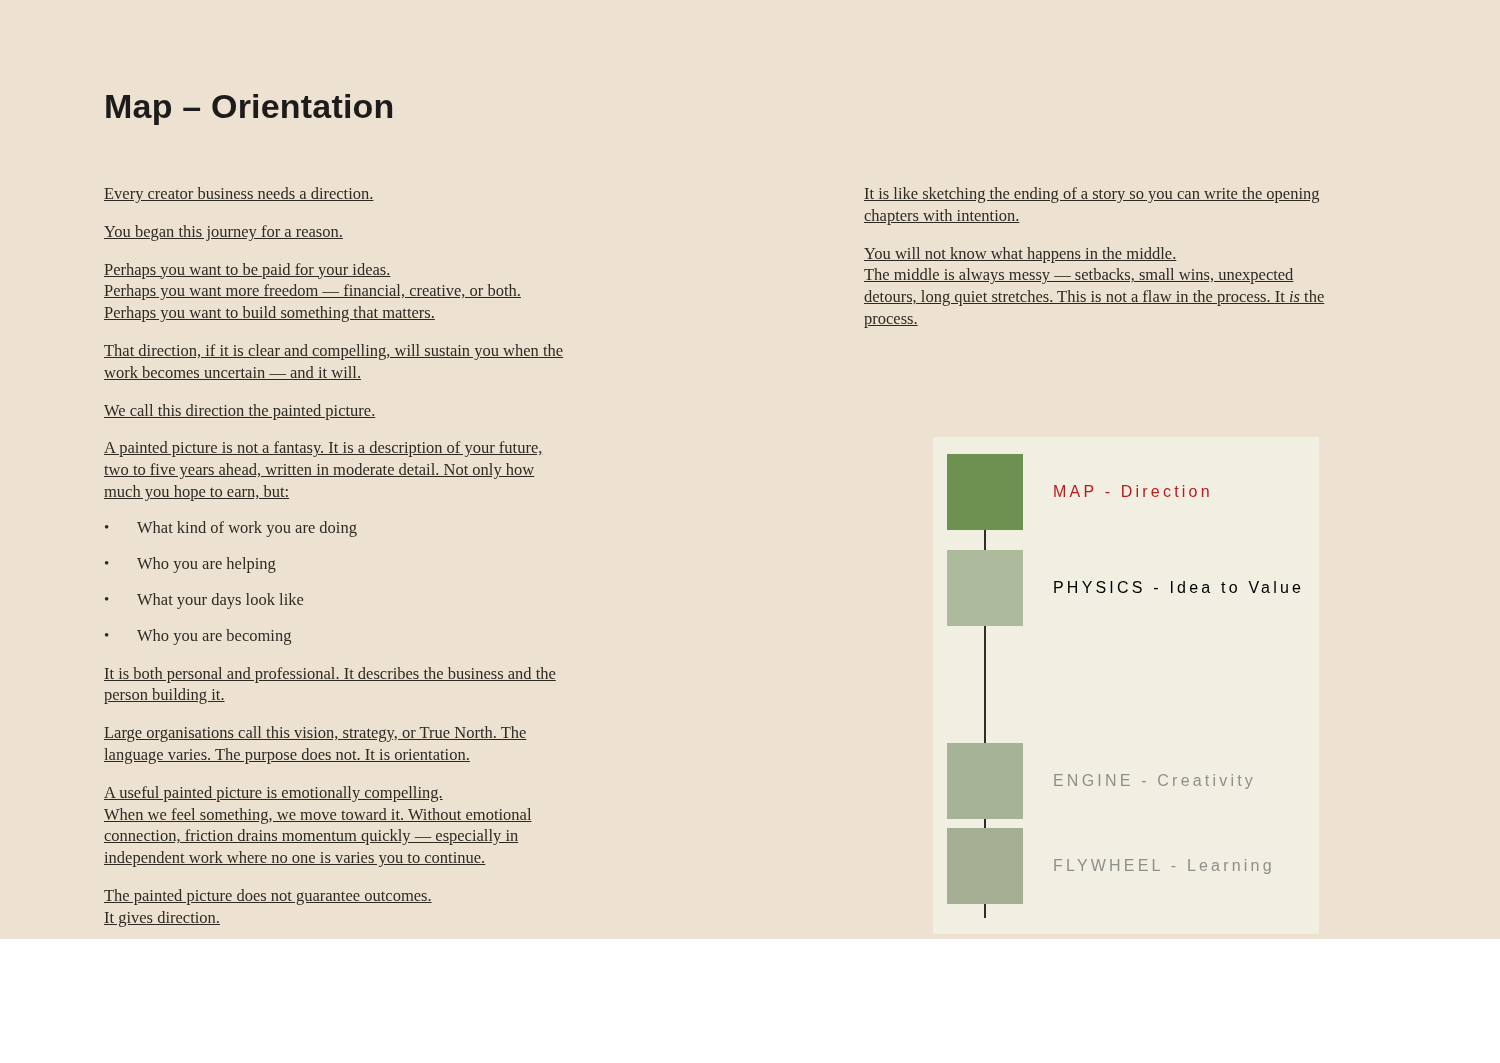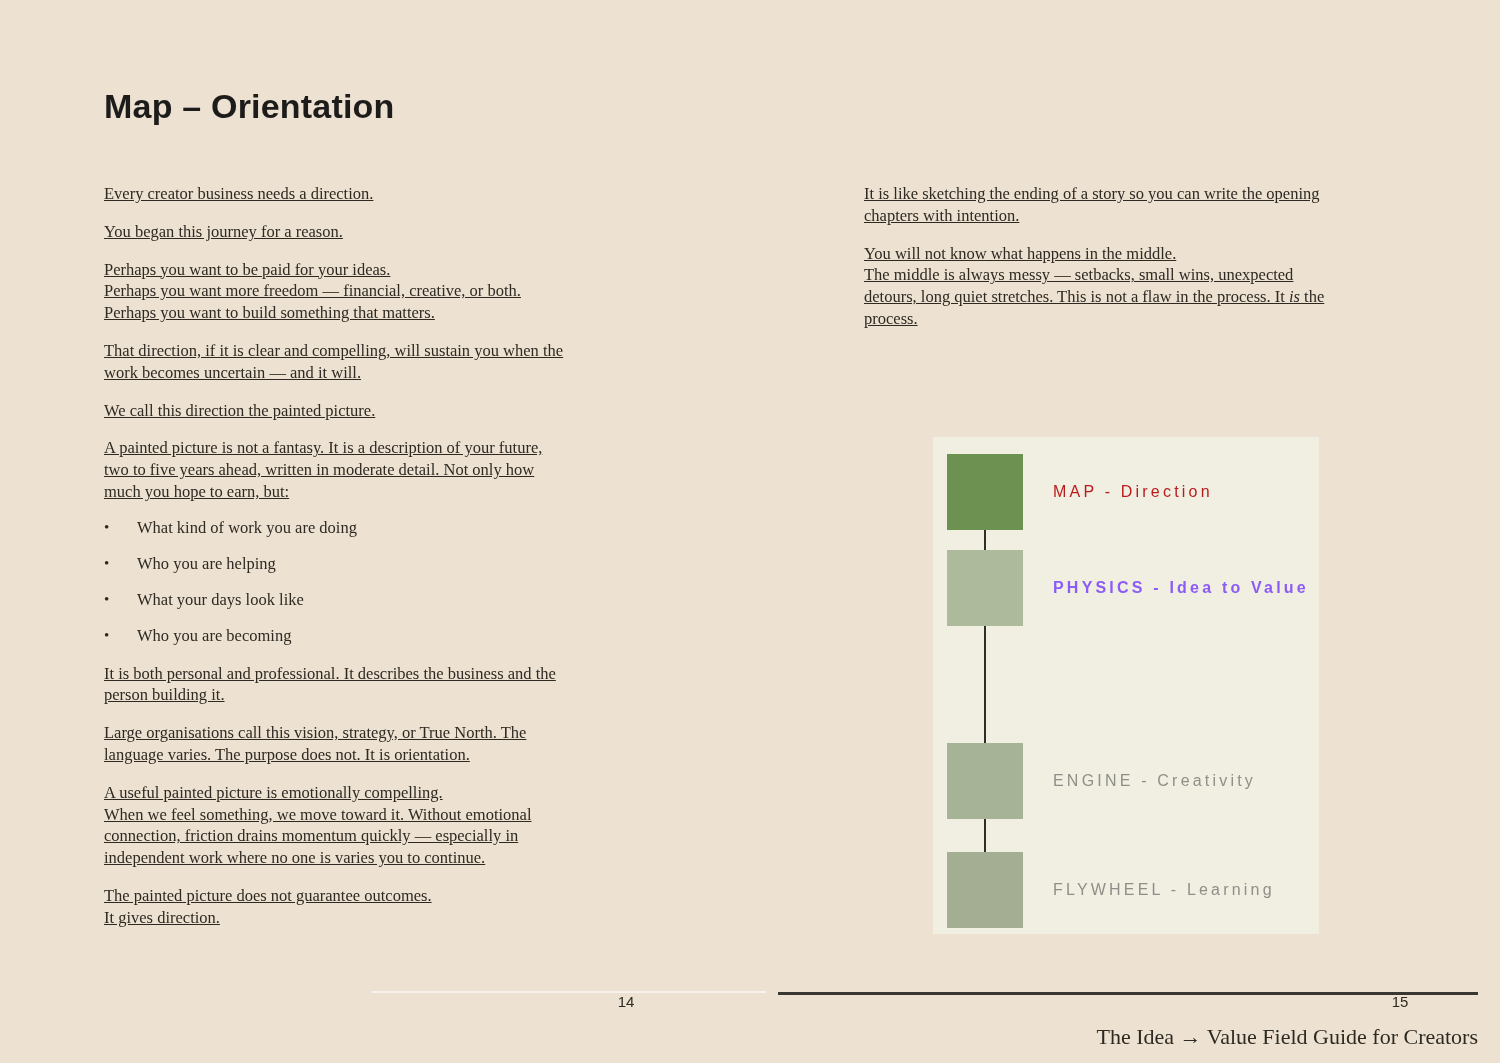--- a/index.html
+++ b/index.html
@@ -1,17 +1,17 @@
 <!DOCTYPE html>
 <html><head>
 <meta charset="utf-8">
 <style>
   html,body { margin:0; padding:0; }
   .spread {
-    position:relative; width:1500px; height:1063px;
+    position:relative; width:1500px; height:939px;
     background:#ede2d2; overflow:hidden;
     font-family:"Liberation Serif", serif; color:#2e2a22;
   }
   .page-title {
     position:absolute; left:104px; top:62px;
     font-family:"Liberation Sans", sans-serif;
     font-size:34px; line-height:42px; color:#1d1c1a; letter-spacing:0.2px;
   }
   .page-title .ttl-bold { font-weight:700; }
   .col {
@@ -109,27 +109,27 @@
 
   <div class="card" style="background: rgb(241, 238, 226);">
     <div class="connector" style="background: rgb(47, 45, 40);"></div>
 
     <div class="d-row" style="top:17px">
       <div class="d-square" style="background: rgb(109, 145, 80);"></div>
       <div class="d-label" style="color: #b91c1c;">MAP - Direction</div>
     </div>
     <div class="d-row" style="top:113px">
       <div class="d-square" style="background: rgb(173, 187, 156);"></div>
-      <div class="d-label" style="color: #8b5cf6; font-weight: bold;">PHYSICS - Idea to Value</div>
+      <div class="d-label" style="color: #000000;">PHYSICS - Idea to Value</div>
     </div>
     <div class="d-row" style="top:306px">
       <div class="d-square" style="background: rgb(167, 179, 150);"></div>
       <div class="d-label" style="color: rgb(143, 143, 137);">ENGINE - Creativity</div>
     </div>
-    <div class="d-row" style="top:415px">
+    <div class="d-row" style="top:391px">
       <div class="d-square" style="background: rgb(164, 174, 147);"></div>
       <div class="d-label" style="color: rgb(143, 143, 137);">FLYWHEEL - Learning</div>
     </div>
   </div>
 
   <div class="rule-light"></div>
   <div class="rule-dark" style="background: rgb(58, 55, 51);"></div>
 
   <div class="page-num page-num-left">14</div>
   <div class="footer-title">The Idea → Value Field Guide for Creators</div>

